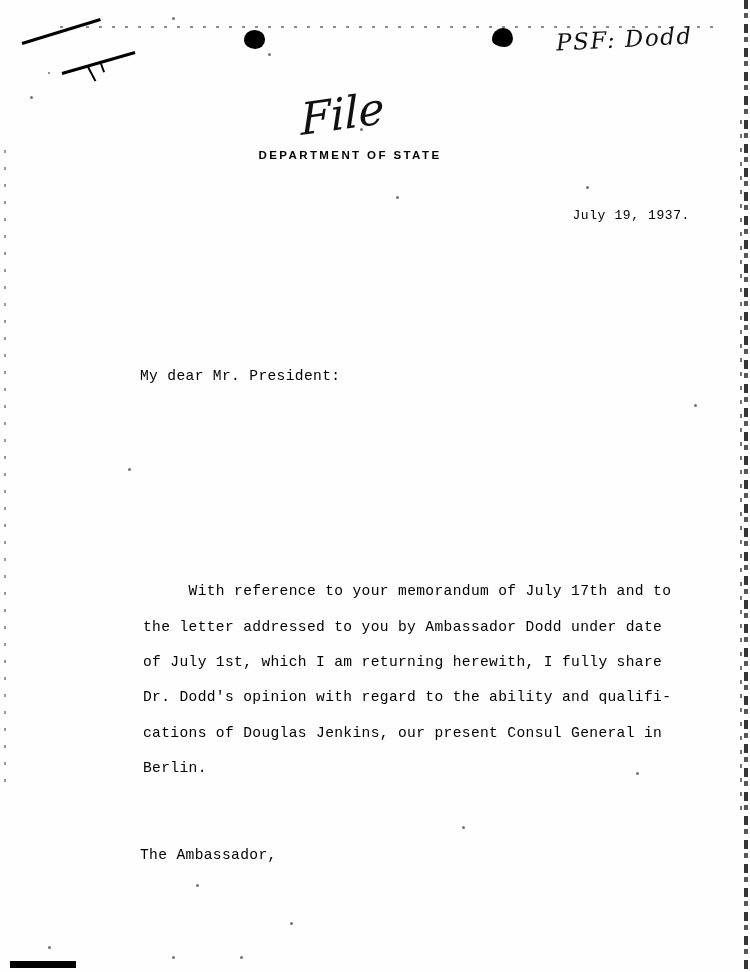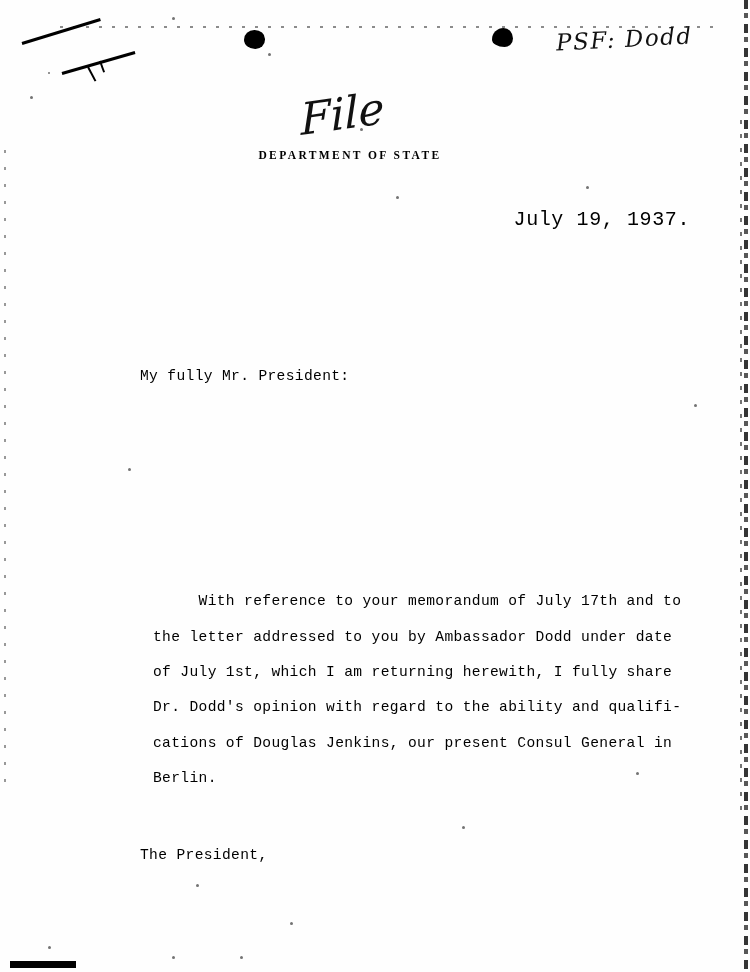--- a/index.html
+++ b/index.html
@@ -130,52 +130,52 @@
   .stroke.s3 { left: 88px; top: 66px;  width: 16px; height: 2px; transform: rotate(62deg); }
   .stroke.s4 { left: 100px; top: 60px; width: 12px; height: 2px; transform: rotate(70deg); }
 
   
   .letterhead {
     position: absolute;
     left: 0;
     top: 146px;
     width: 700px;
     text-align: center;
-    font-family: Liberation Serif, serif;
+    font-family: Liberation Sans, sans-serif;
     font-weight: bold;
     font-size: 11.5px;
     letter-spacing: 2.4px;
     line-height: 19px;
   }
   .letterhead .lh-line { display: block; }
   .letterhead .lh-city { letter-spacing: 2.2px; }
 
   .date-line {
     position: absolute;
     left: 0;
     top: 208px;
     width: 690px;
     text-align: right;
-    font-size: 20px;
+    font-size: 13px;
     letter-spacing: .6px;
   }
 
   
   .body-block {
     position: absolute;
     left: 140px;
     top: 288px;
     width: 560px;
     font-size: 14.6px;
     line-height: 35.4px;
     letter-spacing: .35px;
     white-space: pre-wrap;
   }
   .salutation { margin: 0; }
-  .para { margin: 13px; }
+  .para { margin: 3px; }
   .para-gap { height: 35.4px; }
 
   .closing-block {
     position: absolute;
     left: 140px;
     top: 836px;
     width: 560px;
     font-size: 14.6px;
     line-height: 38px;
     letter-spacing: .35px;
@@ -222,21 +222,21 @@
   <div class="hw hw-psf">PSF: Dodd</div>
   <div class="hw hw-file">File</div>
 
   <div class="letterhead">
     <span class="lh-line">DEPARTMENT OF STATE</span>
   </div>
 
   <div class="date-line">July 19, 1937.</div>
 
   <div class="body-block">
-    <div class="salutation">My fully Mr. President:</div>
+    <div class="salutation">My dear Mr. President:</div>
     <div class="para-gap"></div>
     <div class="para">     With reference to your memorandum of July 17th and to
 the letter addressed to you by Ambassador Dodd under date
 of July 1st, which I am returning herewith, I fully share
 Dr. Dodd's opinion with regard to the ability and qualifi-
 cations of Douglas Jenkins, our present Consul General in
 Berlin.</div>
     <div class="para-gap"></div>
     <div class="para">     I also agree with the opinion he expresses that Jenkins
 would be a suitable candidate for promotion to be a Minister
@@ -244,16 +244,16 @@
 in various posts in the Far East and was only transferred to
 his present post in Berlin in 1934.  He has had no service on
 this continent and, consequently, would not in my judgment
 be available as Minister to any one of the American Republics.
 I think, however, that he would be well qualified to serve
 as Minister, should a suitable opening occur, in one of the
 smaller European capitals or in the Far East.</div>
   </div>
 
   <div class="closing-block">
-    <div>The President,</div>
+    <div>The Ambassador,</div>
   </div>
 
 </div>
 
 </body></html>

